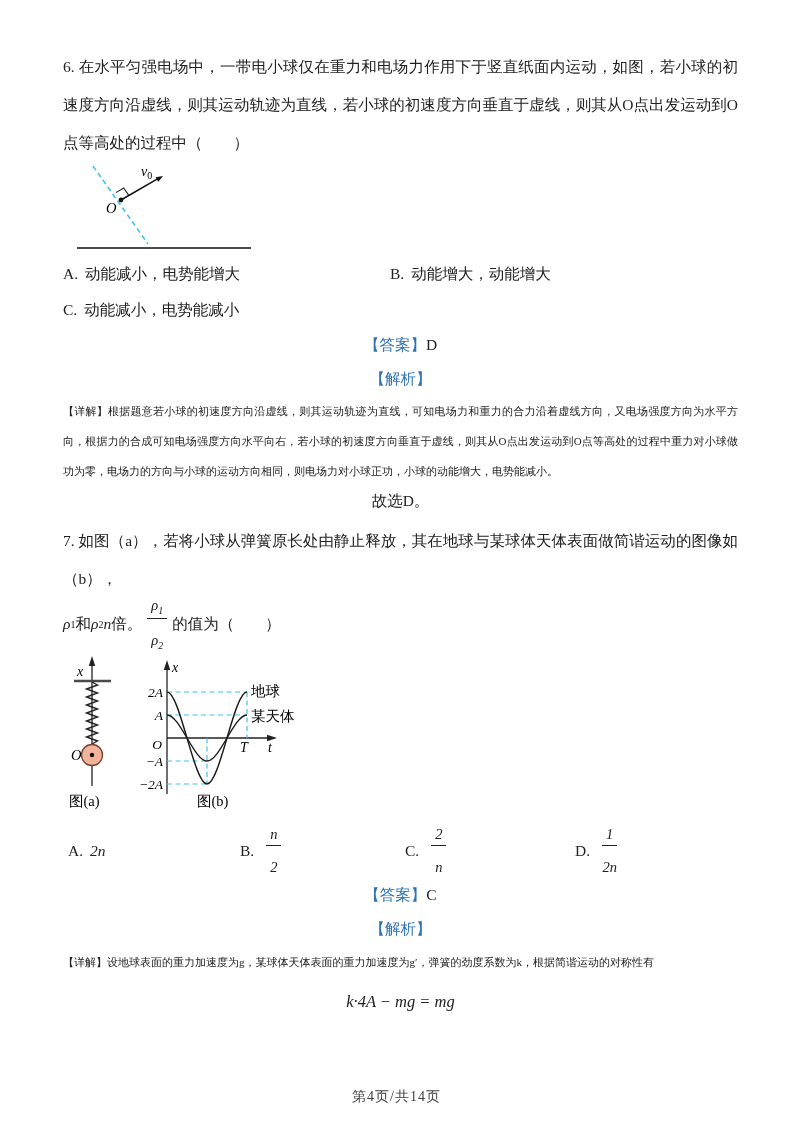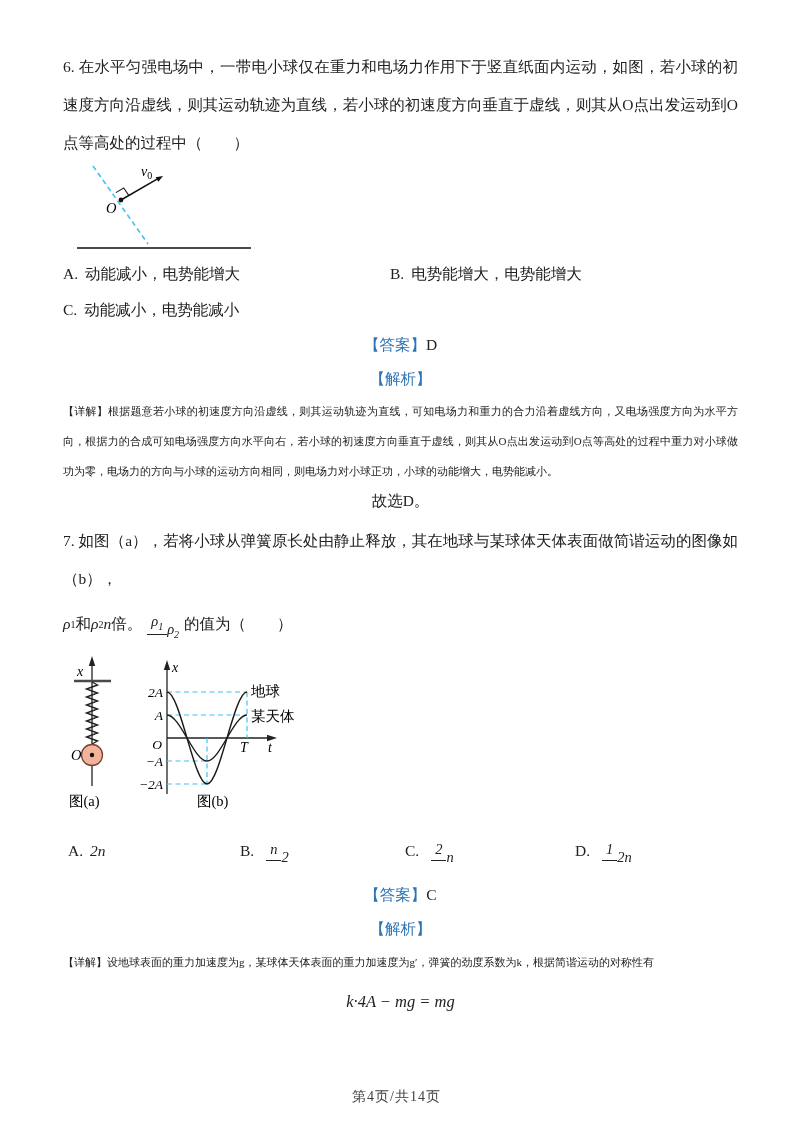--- a/index.html
+++ b/index.html
@@ -21,21 +21,21 @@
   .fig6 { display:block; margin:2px 0 0 6px; }
   .fig7 { display:block; margin:4px 0 0 0; }
 
   .optrow { position:relative; height:36px; line-height:36px; font-size:15.5px; }
   .optrow .col2 { position:absolute; left:327px; top:0; }
   .opt-label { margin-right:7px; }
 
   .q6-opts { margin-top:4px; }
 
   .q7-stem2 { display:flex; align-items:center; height:52px; font-size:15.5px; }
-  .frac { display:inline-flex; flex-direction:row; align-items:center;
+  .frac { display:inline-flex; flex-direction:column; align-items:center;
           font-size:14.5px; line-height:1.2; margin:0 5px; vertical-align:middle; }
   .frac .fnum { border-bottom:1.3px solid #222; padding:0 4px 1px 4px; }
   .frac .fden { padding-top:13px;text-align:center; }
 
   .q7-optrow { position:relative; height:54px; margin-top:2px; font-size:15.5px; }
   .q7-opt { position:absolute; top:0; height:54px; display:flex; align-items:center; }
   .q7-opt-a { left:5px; }  .q7-opt-b { left:177px; } .q7-opt-c { left:342px; } .q7-opt-d { left:512px; }
 
   .equation { text-align:center; font-size:16.5px; line-height:40px; margin-top:4px; }
   .footer { position:absolute; left:0; right:0; bottom:16px; text-align:center;
@@ -57,21 +57,21 @@
       <polygon points="94,12 89.3,17.8 86.6,13.3" fill="#111"></polygon>
       <circle cx="52" cy="36" r="2.4" fill="#111"></circle>
       <text x="72" y="12" font-size="14"><tspan font-style="italic">v</tspan><tspan dy="3" font-size="10">0</tspan></text>
       <text x="37" y="49" font-size="14.5" font-style="italic">O</text>
       <line x1="8" y1="84" x2="182" y2="84" stroke="#4a4a4a" stroke-width="2.2"></line>
     </svg>
 
     <div class="q6-opts">
       <div class="optrow">
         <span><span class="opt-label">A.</span><span>动能减小，电势能增大</span></span>
-        <span class="col2"><span class="opt-label">B.</span><span>电势能增大，电势能增大</span></span>
+        <span class="col2"><span class="opt-label">B.</span><span>动能增大，动能增大</span></span>
       </div>
       <div class="optrow">
         <span><span class="opt-label">C.</span><span>动能减小，电势能减小</span></span>
       </div>
     </div>
 
     <p class="ansline"><span class="marker">【答案】</span><span>D</span></p>
     <p class="ansline"><span class="marker">【解析】</span></p>
 
     <p class="detail-para"><span>【详解】</span><span>根据题意若小球的初速度方向沿虚线，则其运动轨迹为直线，可知电场力和重力的合力沿着虚线方向，又电场强度方向为水平方向，根据力的合成可知电场强度方向水平向右，若小球的初速度方向垂直于虚线，则其从O点出发运动到O点等高处的过程中重力对小球做功为零，电场力的方向与小球的运动方向相同，则电场力对小球正功，小球的动能增大，电势能减小。</span></p>

